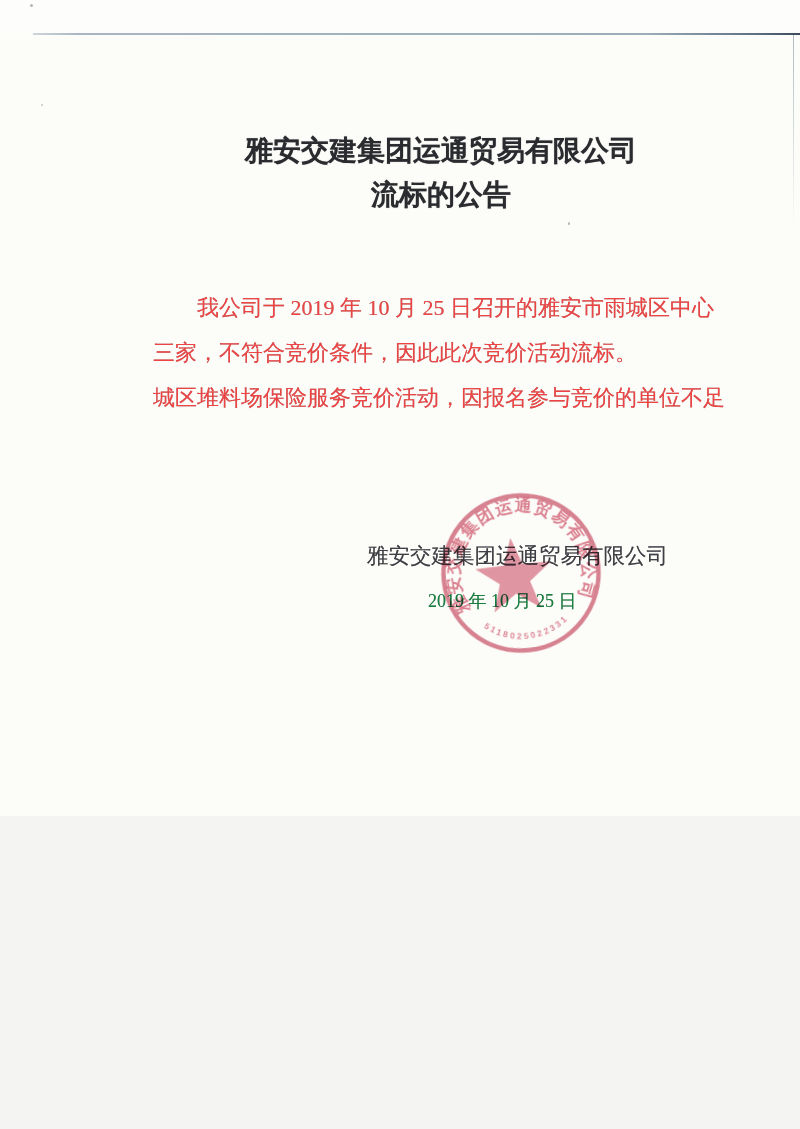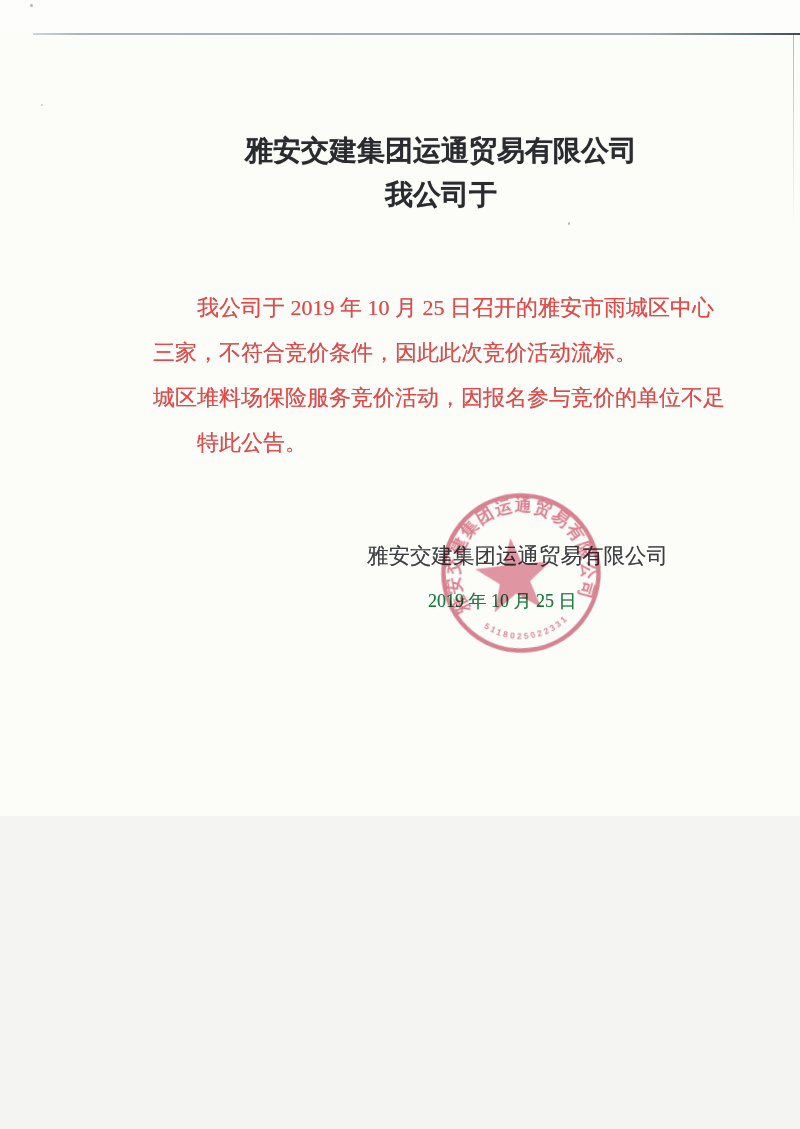--- a/index.html
+++ b/index.html
@@ -91,28 +91,27 @@
 
   <div class="top-strip"></div>
   <div class="scan-top-line"></div>
   <div class="scan-right-line"></div>
   <div class="speck speck-a"></div>
   <div class="speck speck-b"></div>
   <div class="speck speck-c"></div>
 
   <div class="title-block">
     <div class="title-line">雅安交建集团运通贸易有限公司</div>
-    <div class="title-line">我公司于</div>
+    <div class="title-line">流标的公告</div>
   </div>
 
   <div class="body-block">
     <div class="body-line indent">我公司于 2019 年 10 月 25 日召开的雅安市雨城区中心</div>
     <div class="body-line">三家，不符合竞价条件，因此此次竞价活动流标。</div>
     <div class="body-line">城区堆料场保险服务竞价活动，因报名参与竞价的单位不足</div>
-    <div class="body-line indent">特此公告。</div>
   </div>
 
   <div class="signature-company">雅安交建集团运通贸易有限公司</div>
   <div class="signature-date">2019 年 10 月 25 日</div>
 
   <svg class="seal" viewBox="0 0 170 170" xmlns="http://www.w3.org/2000/svg">
     <defs>
       <path id="seal-name-arc" d="M 31.3 116 A 62 62 0 1 1 138.7 116" fill="none"></path>
       <path id="seal-num-arc" d="M 27.8 118 A 66 66 0 0 0 142.2 118" fill="none"></path>
     </defs>

